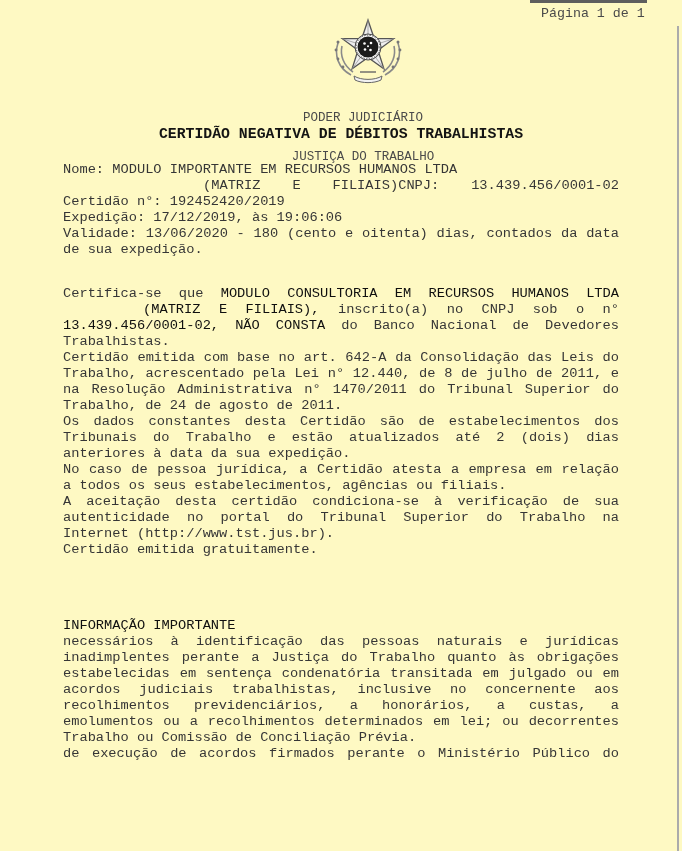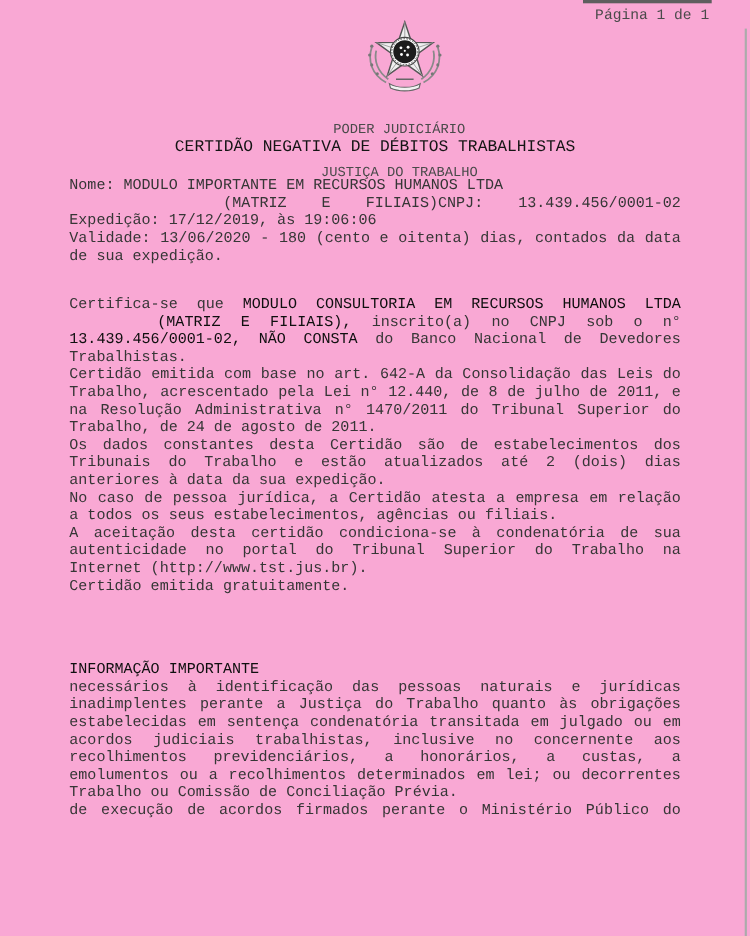--- a/index.html
+++ b/index.html
@@ -1,20 +1,20 @@
 <!DOCTYPE html>
 <html><head>
 <meta charset="utf-8">
 <style>
   html, body { margin: 0; padding: 0; background: #ffffff; }
   .page {
     position: relative;
     width: 682px;
     height: 851px;
-    background: #f9a8d4;
+    background: #fef9c3;
     font-family: "Liberation Mono", "DejaVu Sans Mono", monospace;
     color: #363636;
     overflow: hidden;
   }
   .top-strip {
     position: absolute;
     top: 0; left: 530px;
     width: 117px; height: 3px;
     background: #5e5e5e;
   }
@@ -50,21 +50,21 @@
     color: #4a4a4a;
     position: relative; left: 22px;
     white-space: pre;
   }
   .title {
     position: absolute;
     top: 126px; left: 63px;
     width: 556px;
     text-align: center;
     font-size: 14.8px;
-    font-weight: normal;
+    font-weight: bold;
     color: #141414;
     white-space: pre;
   }
   .doc-body {
     position: absolute;
     top: 162px; left: 63px;
     width: 556px;
     font-size: 13.7px;
   }
   .line {
@@ -121,39 +121,40 @@
       <div>JUSTIÇA DO TRABALHO</div>
     </div>
   </div>
 
   <div class="title">CERTIDÃO NEGATIVA DE DÉBITOS TRABALHISTAS</div>
 
   <div class="doc-body" id="doc-body">
       <div class="block block-header-fields">
         <div class="line"><span>Nome: MODULO IMPORTANTE EM RECURSOS HUMANOS LTDA</span></div>
         <div class="line just" style="padding-left: 140px;"><span>(MATRIZ E FILIAIS)CNPJ: 13.439.456/0001-02</span></div>
+        <div class="line"><span>Certidão n°: 192452420/2019</span></div>
         <div class="line"><span>Expedição: 17/12/2019, às 19:06:06</span></div>
         <div class="line just"><span>Validade: 13/06/2020 - 180 (cento e oitenta) dias, contados da data</span></div>
         <div class="line"><span>de sua expedição.</span></div>
       </div>
       <div class="block block-certification">
         <div class="line just"><span>Certifica-se que </span><span class="b">MODULO CONSULTORIA EM RECURSOS HUMANOS LTDA</span></div>
         <div class="line just" style="padding-left: 80px;"><span class="b">(MATRIZ E FILIAIS),</span><span> inscrito(a) no CNPJ sob o n°</span></div>
         <div class="line just"><span class="b">13.439.456/0001-02,</span><span> </span><span class="b">NÃO CONSTA</span><span> do Banco Nacional de Devedores</span></div>
         <div class="line"><span>Trabalhistas.</span></div>
         <div class="line just"><span>Certidão emitida com base no art. 642-A da Consolidação das Leis do</span></div>
         <div class="line just"><span>Trabalho, acrescentado pela Lei n° 12.440, de 8 de julho de 2011, e</span></div>
         <div class="line just"><span>na Resolução Administrativa n° 1470/2011 do Tribunal Superior do</span></div>
         <div class="line"><span>Trabalho, de 24 de agosto de 2011.</span></div>
         <div class="line just"><span>Os dados constantes desta Certidão são de estabelecimentos dos</span></div>
         <div class="line just"><span>Tribunais do Trabalho e estão atualizados até 2 (dois) dias</span></div>
         <div class="line"><span>anteriores à data da sua expedição.</span></div>
         <div class="line just"><span>No caso de pessoa jurídica, a Certidão atesta a empresa em relação</span></div>
         <div class="line"><span>a todos os seus estabelecimentos, agências ou filiais.</span></div>
-        <div class="line just"><span>A aceitação desta certidão condiciona-se à condenatória de sua</span></div>
+        <div class="line just"><span>A aceitação desta certidão condiciona-se à verificação de sua</span></div>
         <div class="line just"><span>autenticidade no portal do Tribunal Superior do Trabalho na</span></div>
         <div class="line"><span>Internet (http://www.tst.jus.br).</span></div>
         <div class="line"><span>Certidão emitida gratuitamente.</span></div>
       </div>
       <div class="block block-important-info">
         <div class="line"><span class="b">INFORMAÇÃO IMPORTANTE</span></div>
         <div class="line just"><span>necessários à identificação das pessoas naturais e jurídicas</span></div>
         <div class="line just"><span>inadimplentes perante a Justiça do Trabalho quanto às obrigações</span></div>
         <div class="line just"><span>estabelecidas em sentença condenatória transitada em julgado ou em</span></div>
         <div class="line just"><span>acordos judiciais trabalhistas, inclusive no concernente aos</span></div>

